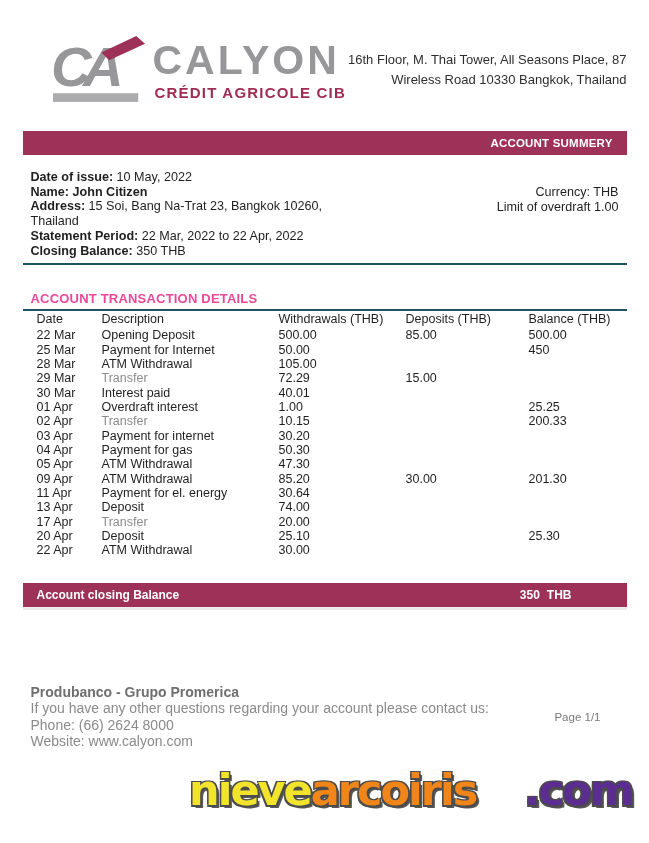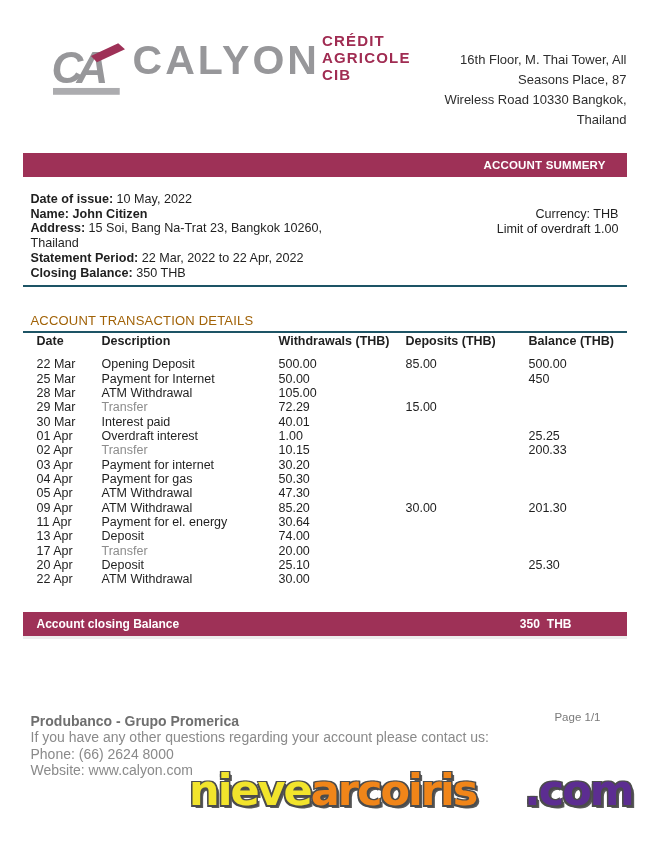--- a/index.html
+++ b/index.html
@@ -7,57 +7,57 @@
   body { font-family:"Liberation Sans","DejaVu Sans",sans-serif; color:#1f1f1f; }
   .page{
     position:relative; width:632px; height:843px; margin:0 auto;
     background:#fff; overflow:hidden; padding:0 14px;
   }
 
   
   .header{ display:flex; justify-content:space-between; margin-top:30px; }
   .logo{ display:flex; align-items:flex-start; margin-left:30px; }
   .logo svg{ display:block; }
-  .logo-text{ margin-left:8px; display:flex; flex-direction:row; }
+  .logo-text{ margin-left:8px; display:flex; flex-direction:column; }
   .logo-name{
     font-size:41px; font-weight:bold; color:var(--logoGray);
     letter-spacing:3px; line-height:44px; margin-top:8px;
   }
   .logo-sub{
     font-size:15px; font-weight:bold; color:var(--brandMaroon);
     letter-spacing:1.2px; margin-top:2px; margin-left:2px;
   }
   .bank-address{
     text-align:right; font-size:13px; line-height:20px; color:#2e2e2e;
     margin-top:20px;
   }
 
   
   .bar{
     height:24px; background:var(--accent); color:#ffffff;
     font-size:11.5px; font-weight:bold; line-height:24px;
     display:flex; align-items:center;
   }
-  .summary-bar{ margin-top:23px; justify-content:flex-end; padding-right:21px; letter-spacing:.2px; }
+  .summary-bar{ margin-top:23px; justify-content:flex-end; padding-right:14px; letter-spacing:.2px; }
   .closing-bar{ margin-top:25px; justify-content:space-between; padding-left:14px;
     font-size:12px; box-shadow:0 3px 0 rgba(0,0,0,.07); }
   .closing-amount{ margin-right:55px; }
   .closing-amount .unit{ margin-left:7px; }
 
   
   .summary{ display:flex; justify-content:space-between; margin-top:15px; padding:0 8px; }
   .summary-left{ font-size:12.6px; line-height:14.7px; max-width:420px; }
   .summary-right{ font-size:12.6px; line-height:15px; text-align:right; margin-top:15px; }
   .rule{ border:none; border-top:2px solid var(--rule); margin-top:5px; }
 
   
-  .tx-title{ font-size:13px; font-weight:normal; letter-spacing:.2px; margin:26px 0 3px 8px; color:#a16207; }
+  .tx-title{ font-size:13px; font-weight:bold; letter-spacing:.2px; margin:26px 0 3px 8px; color:#ec4899; }
   .table{ padding-left:14px; font-size:12.5px; }
   .tr{ display:grid; grid-template-columns:65px 177px 127px 123px 1fr; line-height:14.35px; }
-  .thead{ font-weight:bold; line-height:17px; margin-bottom:7px; }
+  .thead{ font-weight:normal; line-height:17px; }
   .muted{ color:var(--mutedText); }
 
   
   .footer{ margin-top:77px; padding-left:8px; color:var(--footerGray); font-size:14px; line-height:16.5px; }
   .footer .company{ font-weight:bold; color:#6f6f6f; }
   .page-number{
     position:absolute; right:40px; top:711px; color:#7a7a7a; font-size:11.5px;
   }
 
   

